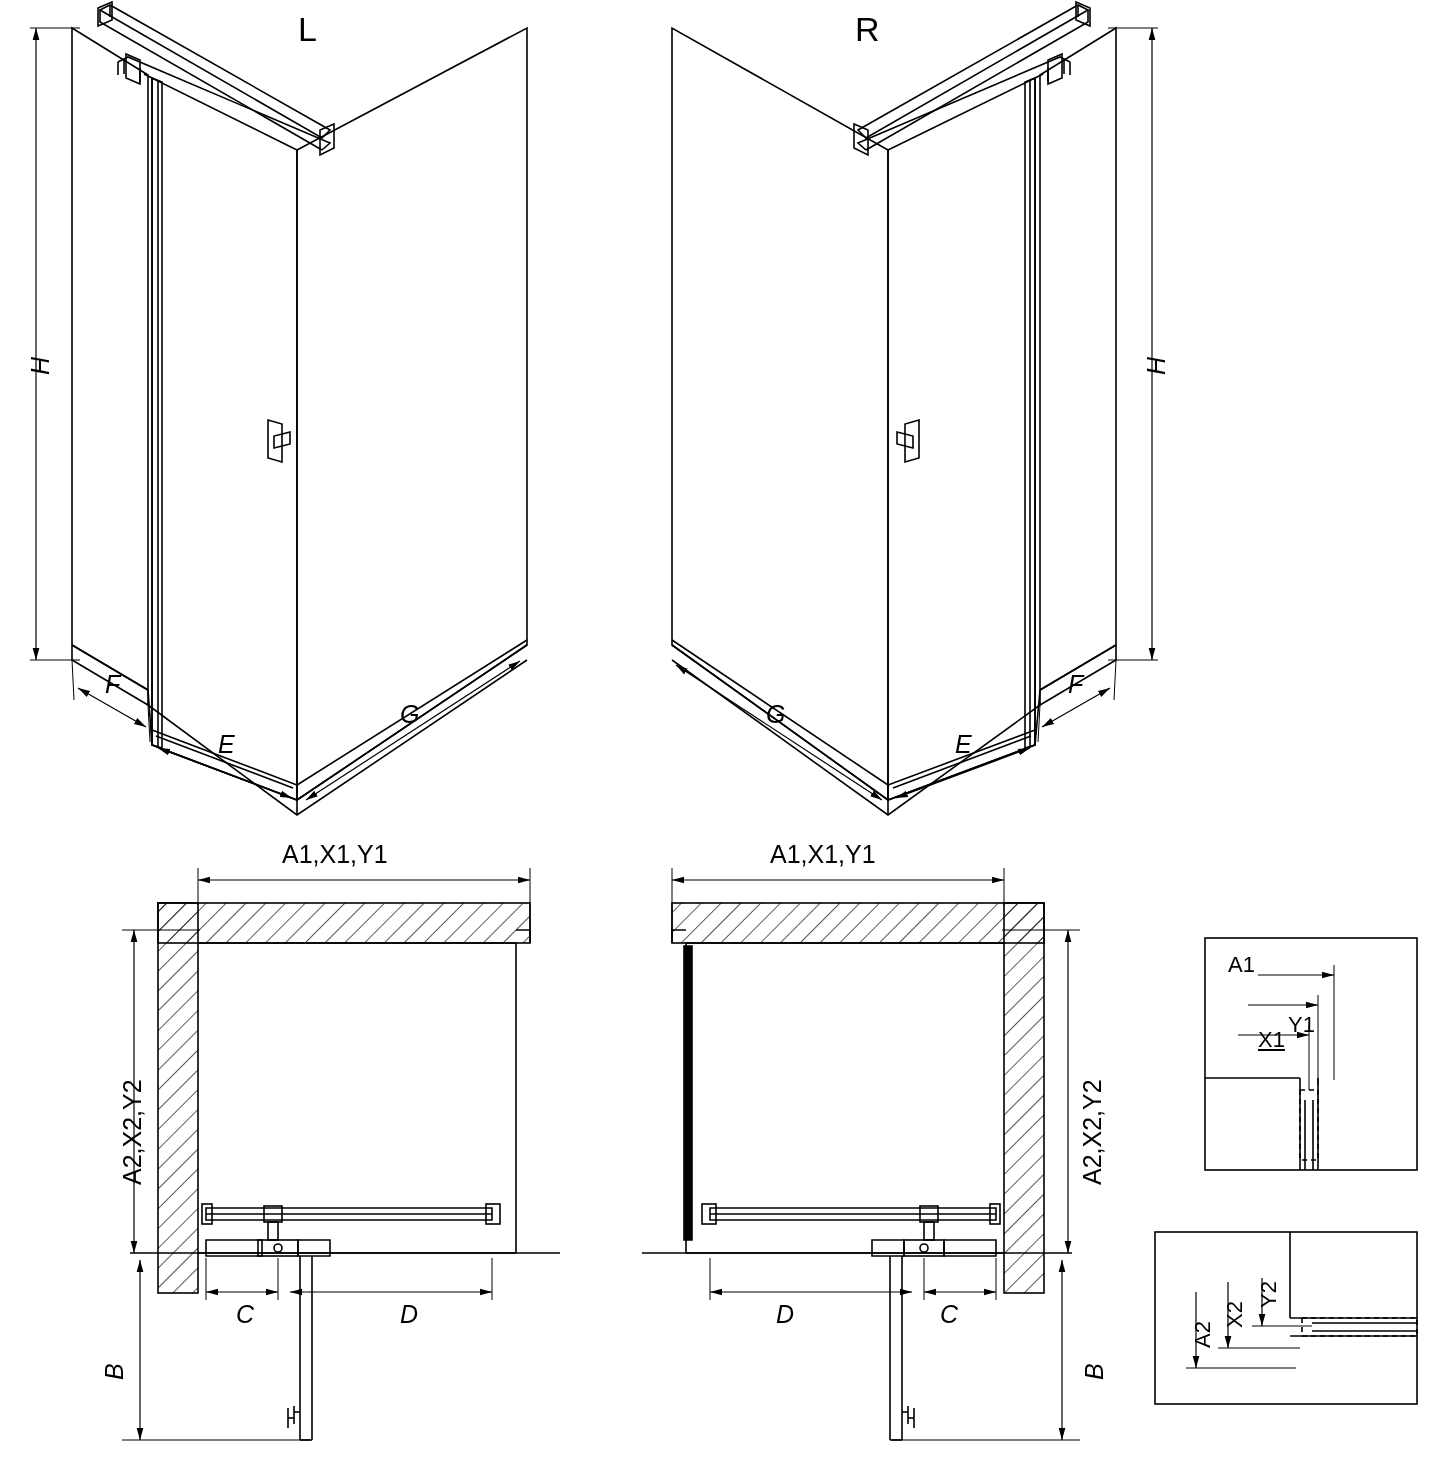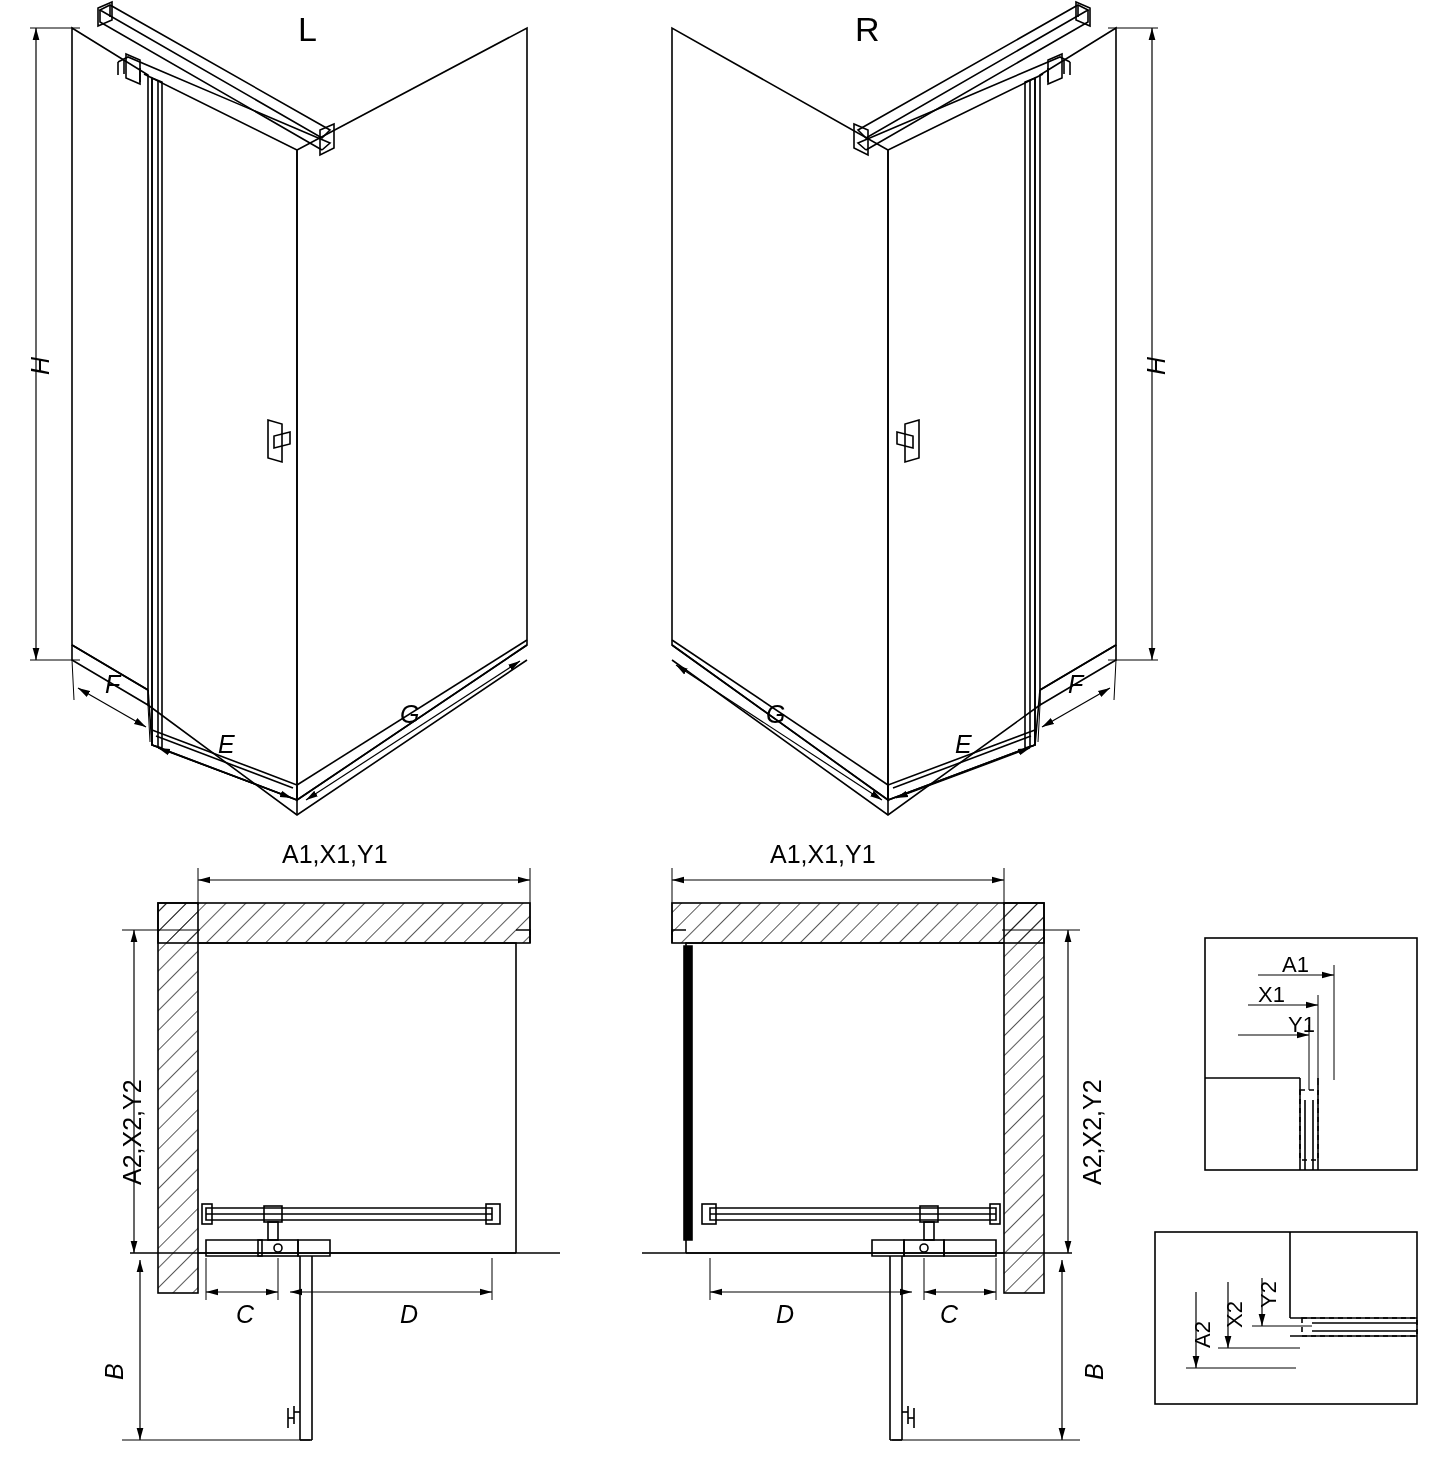--- a/index.html
+++ b/index.html
@@ -292,21 +292,21 @@
 <div class="lbl mid ital" style="left:236px;top:1300px;">C</div>
 <div class="lbl mid ital" style="left:400px;top:1300px;">D</div>
 <div class="lbl mid ital rot90" style="left:100px;top:1380px;">B</div>
 
 <div class="lbl mid" style="left:770px;top:840px;">A1,X1,Y1</div>
 <div class="lbl mid rot90" style="left:1078px;top:1185px;">A2,X2,Y2</div>
 <div class="lbl mid ital" style="left:776px;top:1300px;">D</div>
 <div class="lbl mid ital" style="left:940px;top:1300px;">C</div>
 <div class="lbl mid ital rot90" style="left:1080px;top:1380px;">B</div>
 
-<div class="lbl sml" style="left:1282px;top:952px;">A1</div>
-<div class="lbl sml" style="left:1258px;top:982px;">X1</div>
+<div class="lbl sml" style="left:1228px;top:952px;">A1</div>
+<div class="lbl sml" style="left:1258px;top:1027px;text-decoration:underline;">X1</div>
 <div class="lbl sml" style="left:1288px;top:1012px;">Y1</div>
 
 <div class="lbl sml rot90" style="left:1190px;top:1348px;">A2</div>
 <div class="lbl sml rot90" style="left:1222px;top:1328px;">X2</div>
 <div class="lbl sml rot90" style="left:1256px;top:1308px;">Y2</div>
 
 </div>
 
 </body></html>

